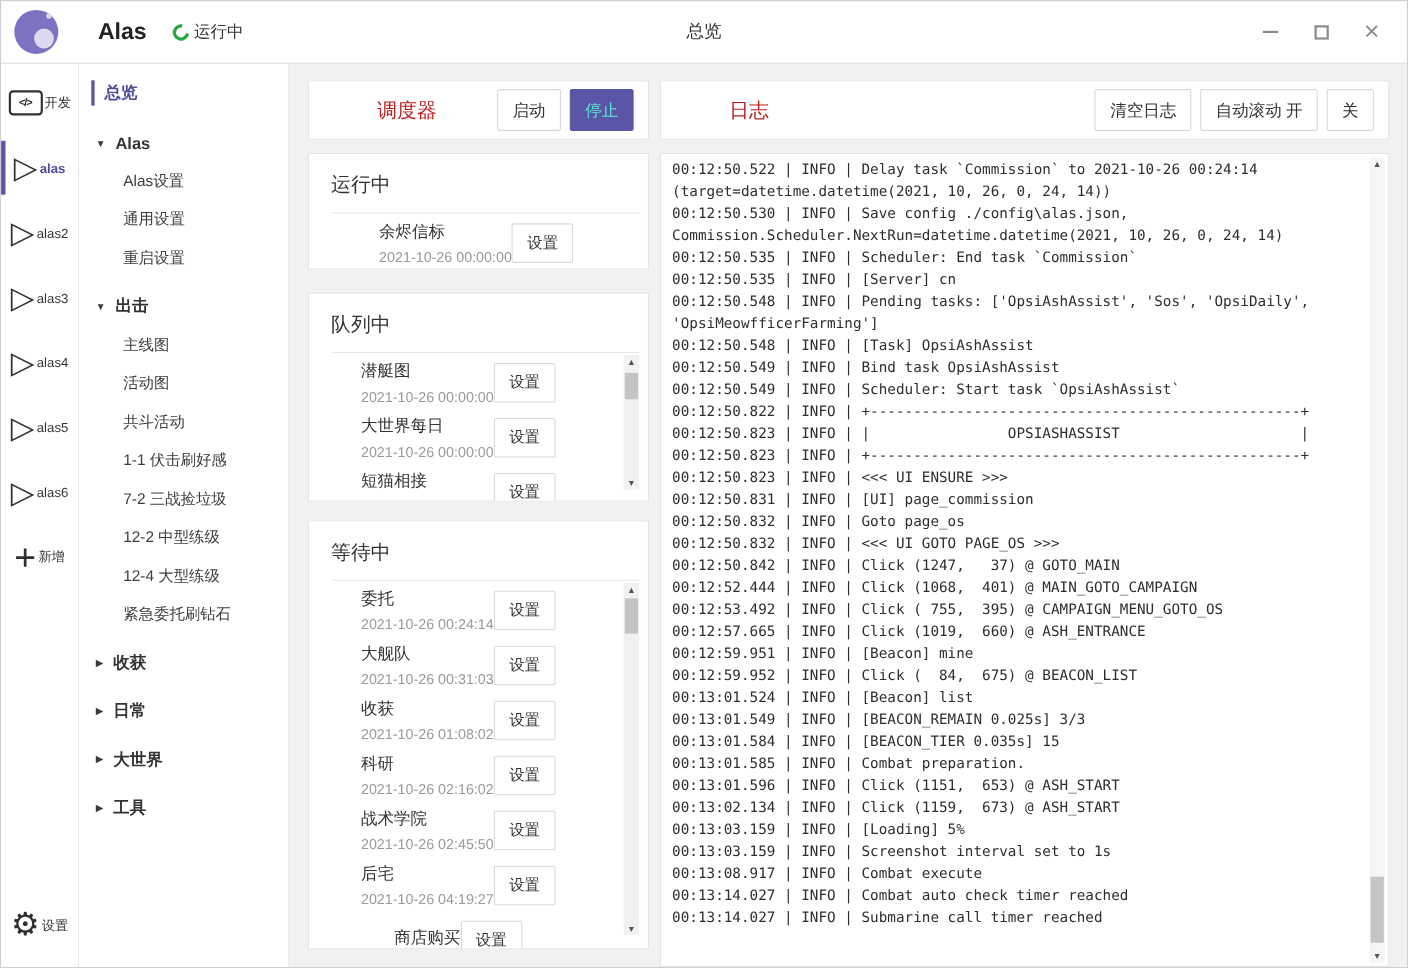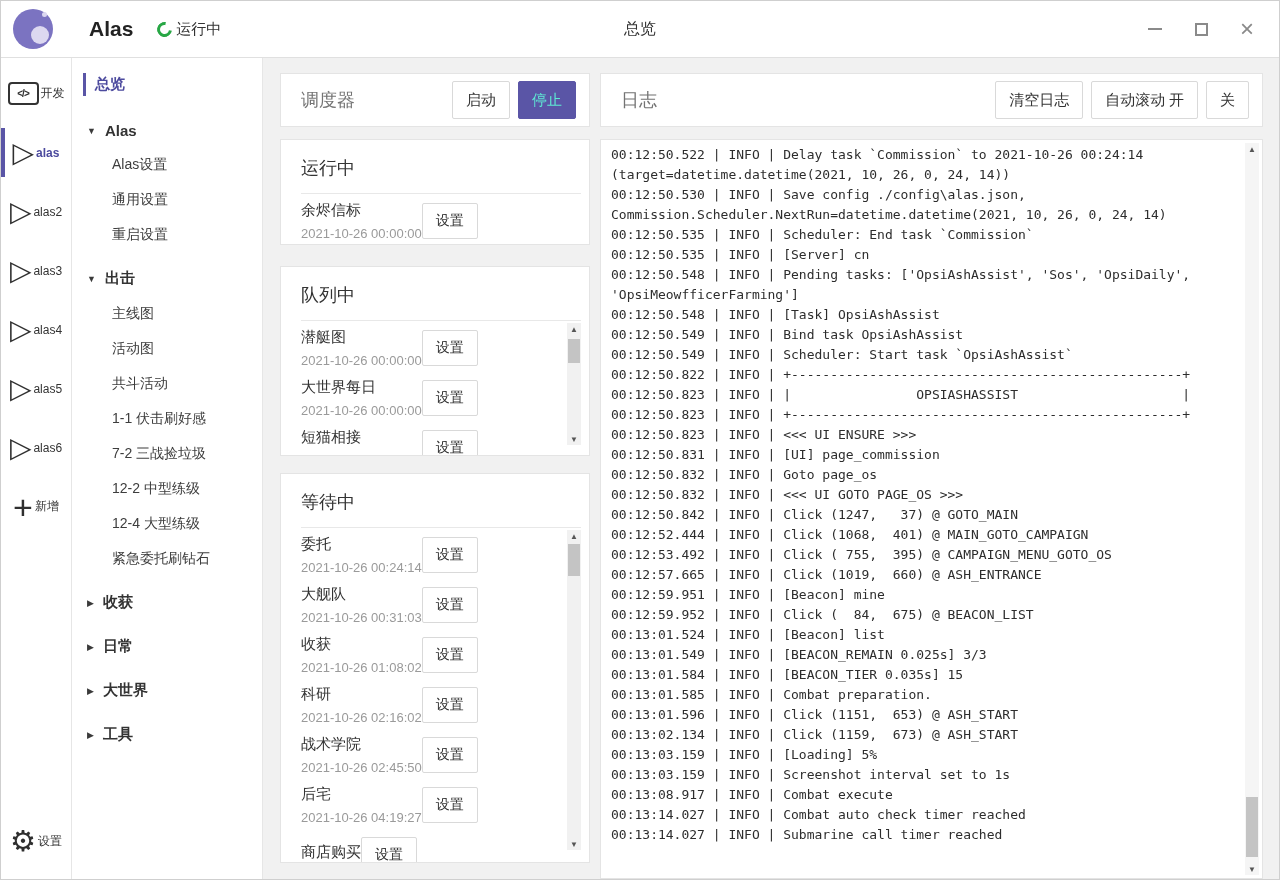--- a/index.html
+++ b/index.html
@@ -66,37 +66,37 @@
 
   
   .main { flex:1; background:#f1f1f1; display:flex; padding:15px 16px 0 17px; gap:10px; min-width:0; }
   .card { background:#fff; border:1px solid #e4e4e4; }
 
   .col-mid { width:310px; flex:0 0 310px; display:flex; flex-direction:column; }
   .col-log { flex:1; display:flex; flex-direction:column; min-width:0; }
 
   .panel-head { height:54px; flex:0 0 54px; display:flex; align-items:center;
                 justify-content:space-between; padding:0 13px 0 20px; margin-bottom:12px; }
-  .panel-title { font-size:18px; color:#737373; }
+  .panel-title { font-size:18px; color:#b91c1c;margin-left:42px; }
   .head-btns { display:flex; gap:8px; }
 
   .btn { height:38px; display:flex; align-items:center; justify-content:center; padding:0 13px;
          background:#fff; border:1px solid #d9d9d9; border-radius:2px; font-size:15px; color:#333;
          font-family:Liberation Serif, serif; cursor:pointer; white-space:nowrap; }
   .btn-primary { background:#5a55a6; border-color:#5a55a6; color:#5eead4; }
 
   .section-card { position:relative; overflow:hidden; padding:13px 0 0 20px; }
   .section-card.running { height:106px; margin-bottom:21px; }
   .section-card.pending { height:190px; margin-bottom:17px; }
   .section-card.waiting { height:390px; }
   .section-title { font-size:18px; color:#333; padding:3px 0 13px; }
   .section-divider { height:1px; background:#e8e8e8; margin-right:8px; }
 
   .task-list { padding-top:2px; }
-  .task-row { height:50px; display:flex; align-items:center; justify-content:flex-start;
+  .task-row { height:50px; display:flex; align-items:center; justify-content:center;
               padding-right:24px; }
   .scrollable .task-row { padding-right:57px; }
   .task-info { display:flex; flex-direction:column; gap:6px; }
   .task-name { font-size:15px; color:#333; }
   .task-time { font-size:13px; color:#9a9a9a; }
   .btn-setting { height:36px; padding:0 13px; font-size:14px; }
 
   
   .sbar { position:absolute; width:14px; background:#f1f1f1; cursor:pointer; }
   .sbar .arr { position:absolute; left:0; right:0; height:12px; display:flex; align-items:center;

